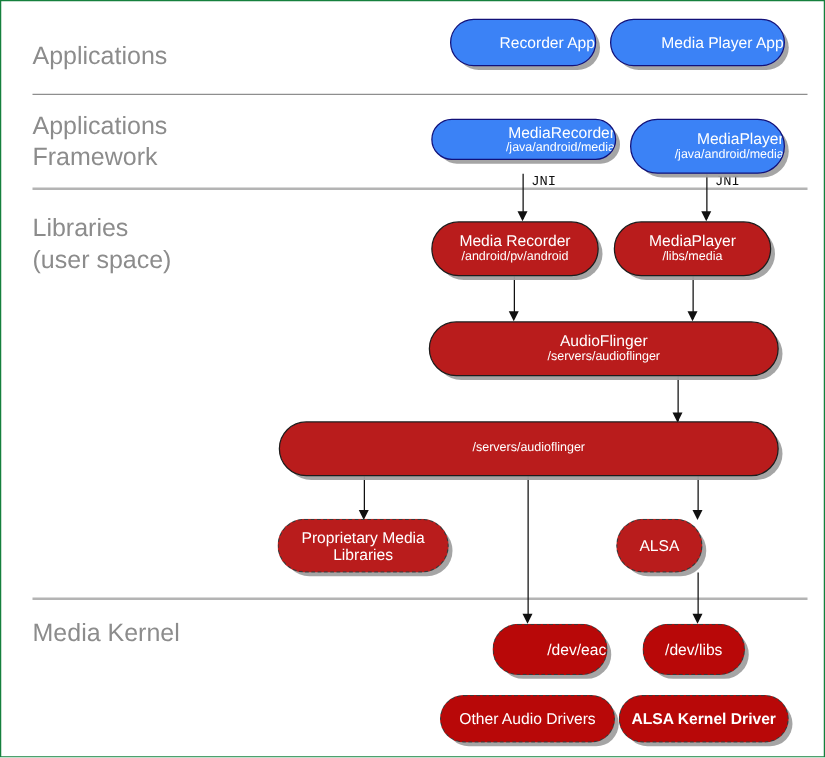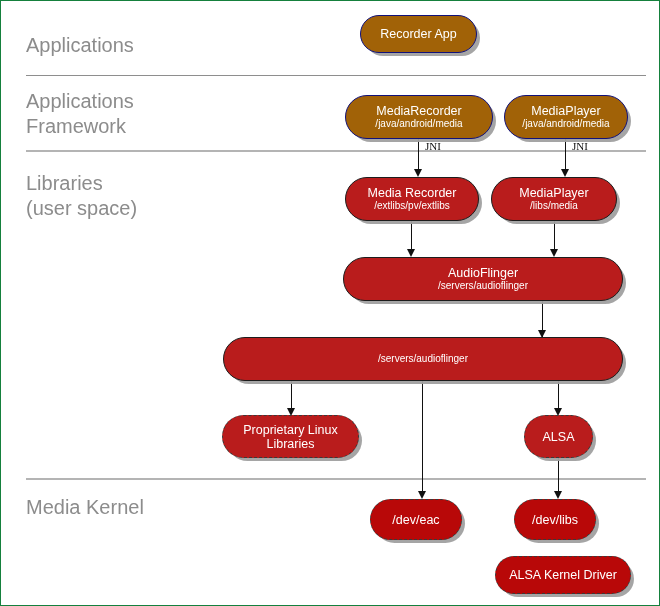--- a/index.html
+++ b/index.html
@@ -48,21 +48,21 @@
     width: 0;
     height: 0;
     border-left: 4.5px solid transparent;
     border-right: 4.5px solid transparent;
     border-top: 8px solid #111111;
   }
   .conn-label {
     position: absolute;
     font-size: 11px;
     color: #111111;
-    font-family: Liberation Serif, serif;
+    font-family: Liberation Mono, monospace;
     text-align: right;
   }
 
   
   .node {
     position: absolute;
     box-sizing: border-box;
     display: flex;
     flex-direction: column;
     align-items: center;
@@ -78,21 +78,21 @@
     line-height: 14px;
     white-space: nowrap;
   }
   .node .t2 {
     font-size: 10px;
     line-height: 12px;
     white-space: nowrap;
   }
   .node.two-line .t1 { font-size: 12.5px; }
 
-  .node.blue  { background: #a16207; border: 1px solid #0d1f86; }
+  .node.blue  { background: #3b82f6; border: 1px solid #0d1f86; align-items: flex-end; }
   .node.green { background: #b91c1c; border: 1px solid #0f8f24; }
   .node.red   { background: #b80808; border: 1px solid #8c0000; }
 
   .node.dashed.green { border: 1.5px dashed #3a3a3a; }
   .node.dashed.red   { border: 1.5px dashed #3a3a3a; }
 
   .node.solidline.green { border: 1px solid #1c1c1c; }
   .node.solidline.blue  { border: 1px solid #11117a; }
 </style>
 </head>
@@ -140,65 +140,71 @@
   <div class="conn" style="left:421px; top:380px; height:116px;"></div>
   <div class="arrowhead" style="left:416.5px; top:490px;"></div>
 
   <div class="conn" style="left:557px; top:457px; height:39px;"></div>
   <div class="arrowhead" style="left:552.5px; top:490px;"></div>
 
   <div class="node blue solidline" style="left:359px; top:14px; width:117px; height:38px;">
     <div class="t1">Recorder App</div>
   </div>
 
-
-  <div class="node blue solidline two-line" style="left:344px; top:94px; width:148px; height:44px;">
+  <div class="node blue solidline" style="left:487px; top:14px; width:140px; height:38px;">
+    <div class="t1">Media Player App</div>
+  </div>
+
+  <div class="node blue solidline two-line" style="left:344px; top:94px; width:148px; height:33px;">
     <div class="t1">MediaRecorder</div>
     <div class="t2">/java/android/media</div>
   </div>
 
   <div class="node blue solidline two-line" style="left:503px; top:94px; width:124px; height:44px;">
     <div class="t1">MediaPlayer</div>
     <div class="t2">/java/android/media</div>
   </div>
 
   <div class="node green solidline two-line" style="left:344px; top:176px; width:134px; height:44px;">
     <div class="t1">Media Recorder</div>
-    <div class="t2">/extlibs/pv/extlibs</div>
+    <div class="t2">/android/pv/android</div>
   </div>
 
   <div class="node green solidline two-line" style="left:490px; top:176px; width:126px; height:44px;">
     <div class="t1">MediaPlayer</div>
     <div class="t2">/libs/media</div>
   </div>
 
   <div class="node green solidline two-line" style="left:342px; top:256px; width:280px; height:44px;">
     <div class="t1">AudioFlinger</div>
     <div class="t2">/servers/audioflinger</div>
   </div>
 
   <div class="node green solidline two-line" style="left:222px; top:336px; width:400px; height:44px;">
     <div class="t2">/servers/audioflinger</div>
   </div>
 
   <div class="node green dashed" style="left:221px; top:414px; width:137px; height:43px;">
-    <div class="t1">Proprietary Linux</div>
+    <div class="t1">Proprietary Media</div>
     <div class="t1">Libraries</div>
   </div>
 
-  <div class="node green dashed" style="left:523px; top:414px; width:69px; height:43px;">
+  <div class="node green dashed" style="left:492px; top:414px; width:69px; height:43px;">
     <div class="t1">ALSA</div>
   </div>
 
-  <div class="node red dashed" style="left:369px; top:498px; width:92px; height:41px;">
+  <div class="node red dashed" style="left:393px; top:498px; width:92px; height:41px;align-items:flex-end;">
     <div class="t1">/dev/eac</div>
   </div>
 
   <div class="node red dashed" style="left:513px; top:498px; width:82px; height:41px;">
     <div class="t1">/dev/libs</div>
   </div>
 
-
-  <div class="node red dashed" style="left:494px; top:555px; width:136px; height:38px;">
+  <div class="node red dashed" style="left:351px; top:555px; width:140px; height:38px;">
+    <div class="t1">Other Audio Drivers</div>
+  </div>
+
+  <div class="node red dashed" style="left:494px; top:555px; width:136px; height:38px;font-weight:bold;">
     <div class="t1">ALSA Kernel Driver</div>
   </div>
 
 </div>
 
 </body></html>

